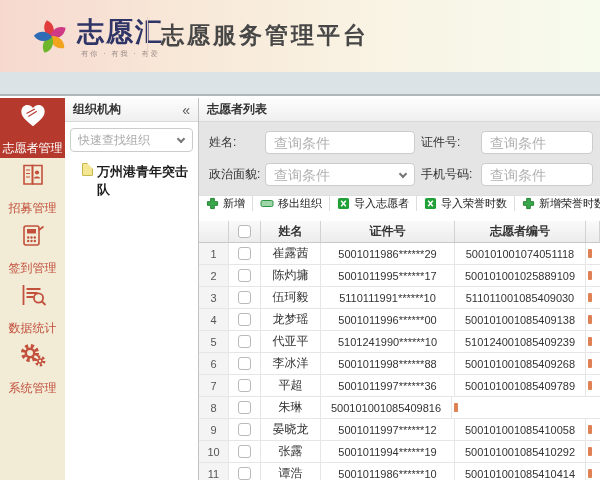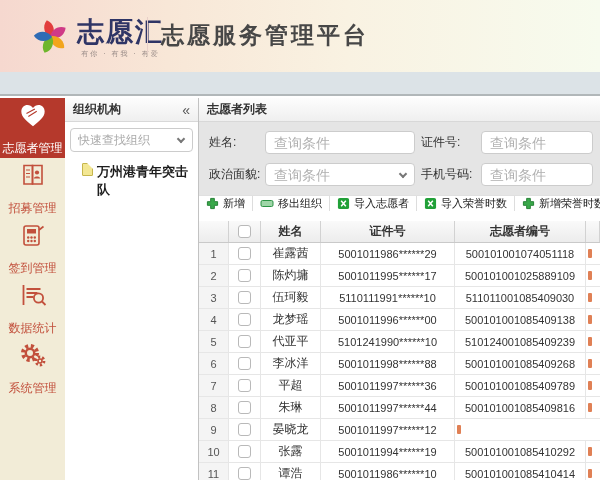--- a/index.html
+++ b/index.html
@@ -349,33 +349,33 @@
             <div class="cell c-x">
               <span class="red-frag"></span>
             </div>
           </div>
           <div class="trow">
             <div class="cell c-idx">8</div>
             <div class="cell c-cb">
               <span class="cb"></span>
             </div>
             <div class="cell c-name">朱琳</div>
-            <div class="cell c-id">5001011997******44</div>
             <div class="cell c-vol">500101001085409816</div>
             <div class="cell c-x">
               <span class="red-frag"></span>
             </div>
           </div>
           <div class="trow">
             <div class="cell c-idx">9</div>
             <div class="cell c-cb">
               <span class="cb"></span>
             </div>
             <div class="cell c-name">晏晓龙</div>
             <div class="cell c-id">5001011997******12</div>
+            <div class="cell c-vol">500101001085410058</div>
             <div class="cell c-x">
               <span class="red-frag"></span>
             </div>
           </div>
           <div class="trow">
             <div class="cell c-idx">10</div>
             <div class="cell c-cb">
               <span class="cb"></span>
             </div>
             <div class="cell c-name">张露</div>

